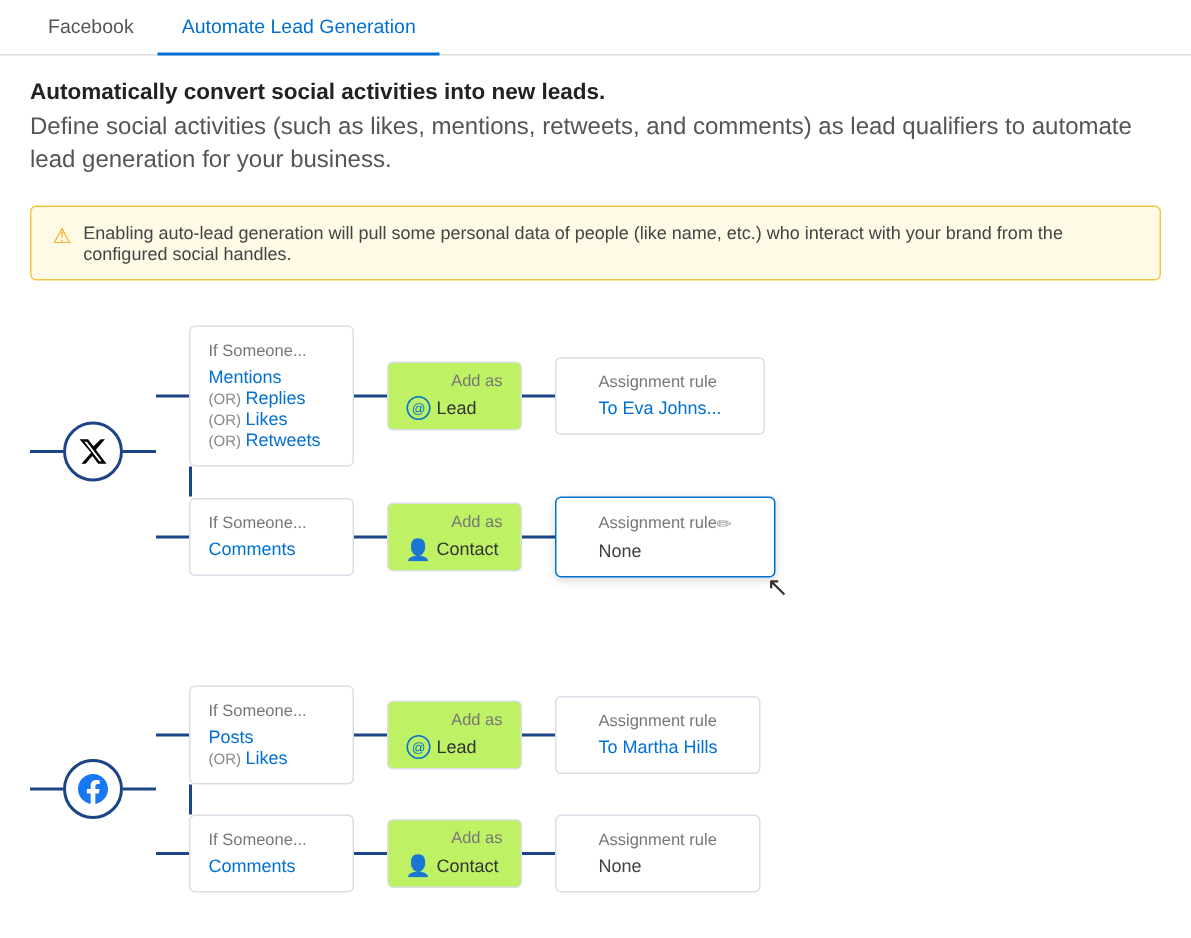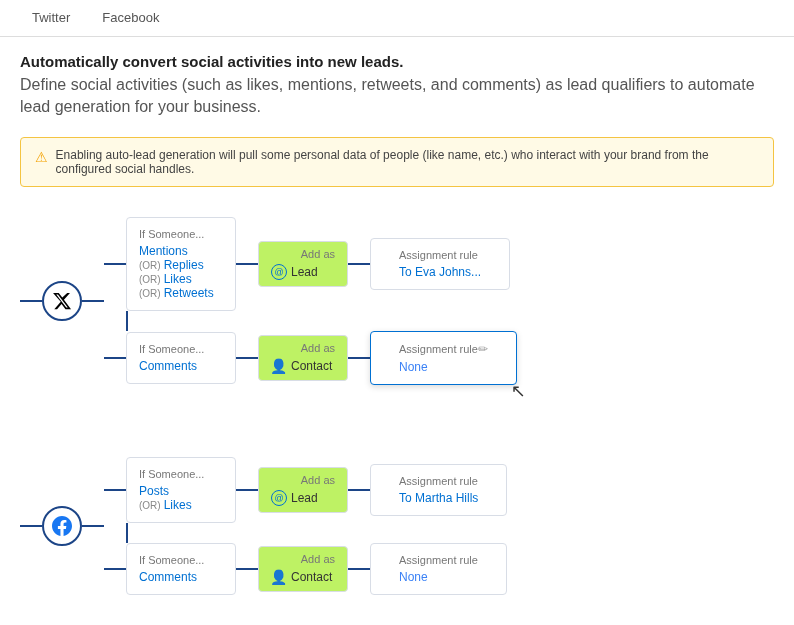--- a/index.html
+++ b/index.html
@@ -51,21 +51,21 @@
 
     
     .assignment-box {
       border: 1px solid #d8dde6; border-radius: 4px; background: #fff;
       padding: 10px 28px; min-width: 110px; font-size: 12px;
     }
     .assignment-box.hovered { border: 1.5px solid #0070d2; box-shadow: 0 2px 6px rgba(0,0,0,0.15); }
     .assignment-title-row { display: flex; align-items: center; justify-content: space-between; margin-bottom: 4px; }
     .assignment-title { font-size: 11px; color: #777; }
     .assignment-edit { color: #999; font-size: 12px; cursor: pointer; }
-    .assignment-value { color: #3b82f6; font-size: 12px; }
+    .assignment-value { color: #404040; font-size: 12px; }
     .assignment-value.blue { color: #0070d2; }
 
     
     .add-as-box {
       border: 1px solid #d8dde6; border-radius: 4px; background: #bef264;
       padding: 6px 12px; min-width: 90px; font-size: 12px; text-align: right;
     }
     .add-as-title { font-size: 11px; color: #777; margin-bottom: 4px; }
     .add-as-value { display: flex; align-items: center; gap: 4px; color: #333; font-size: 12px; }
     .add-as-icon { width: 16px; height: 16px; border-radius: 50%; border: 1.5px solid #0070d2; display: flex; align-items: center; justify-content: center; font-size: 9px; color: #0070d2; }
@@ -75,22 +75,22 @@
 
     .branches-col { display: flex; flex-direction: column; }
 
     .left-col { display: flex; flex-direction: column; align-items: center; }
   </style>
 </head>
 <body>
 
 <div>
   <div class="tabs">
-    <div class="tab">Twitter</div>
     <div class="tab">Facebook</div>
+    <div class="tab active">Automate Lead Generation</div>
   </div>
 </div>
 
 <div class="header-section">
   <div class="header-title">Automatically convert social activities into new leads.</div>
   <div class="header-subtitle">Define social activities (such as likes, mentions, retweets, and comments) as lead qualifiers to automate lead generation for your business.</div>
 </div>
 
 <div class="warning-banner">
   <span class="warn-icon">⚠</span>

